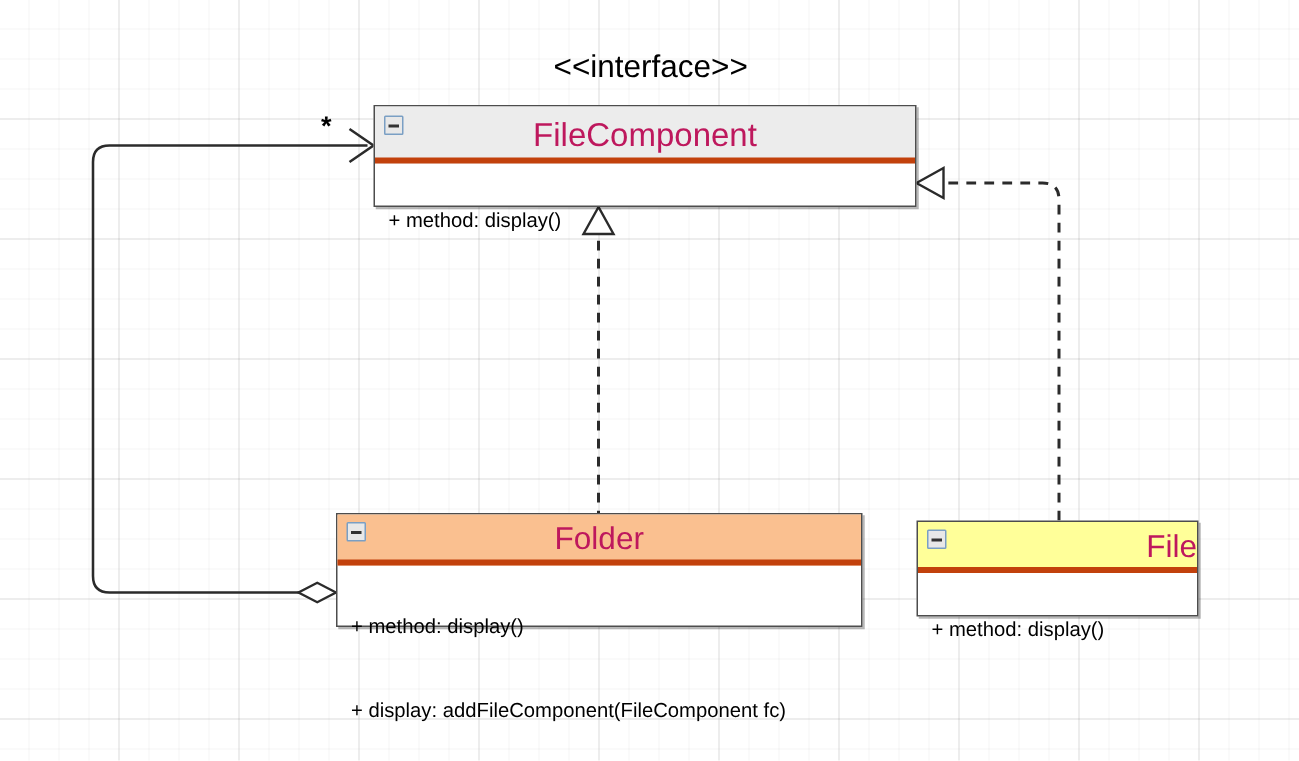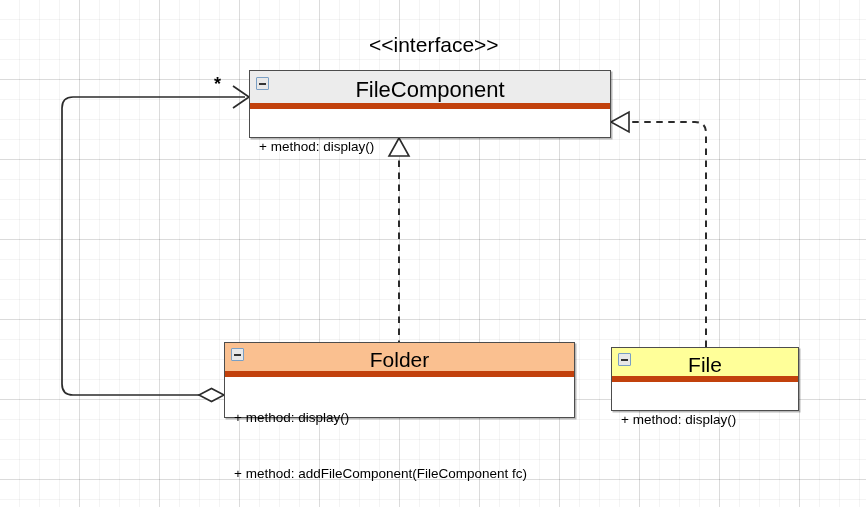--- a/index.html
+++ b/index.html
@@ -38,23 +38,23 @@
   .uml-class {
     position: absolute;
     box-sizing: border-box;
     border: 1px solid #4d4d4d;
     background: #ffffff;
     box-shadow: 1.5px 1.5px 0 rgba(0,0,0,0.28);
   }
   .uml-header {
     position: relative;
     box-sizing: border-box;
-    border-bottom: 6px solid #c2410c;
+    border-bottom: 4px solid #c2410c;
     text-align: center;
-    color: #000000;
+    color: #be185d;
     font-weight: normal;
     white-space: nowrap;
     overflow: hidden;
   }
   .uml-compartment {
     box-sizing: border-box;
     color: #000000;
   }
   .uml-member {
     white-space: nowrap;
@@ -130,20 +130,21 @@
     left: 611px;
     top: 347px;
     width: 188px;
     height: 64px;
   }
   #box-file .uml-header {
     height: 34px;
     line-height: 34px;
     background: #ffff99;
     font-size: 21px;
+    text-align: right;
   }
   #box-file .uml-compartment {
     height: 28px;
   }
   #box-file .uml-member {
     padding: 6px 0 0 9px;
     font-size: 13.5px;
   }
 
   
@@ -205,21 +206,21 @@
     </div>
   </div>
 
   <div class="uml-class" id="box-folder">
     <div class="uml-header">
       <span class="collapse-icon" style="left:6px; top:5px;"></span>
       <span>Folder</span>
     </div>
     <div class="uml-compartment">
       <div class="uml-member m1">+ method: display()</div>
-      <div class="uml-member m2">+ method: addFileComponent(FileComponent fc)</div>
+      <div class="uml-member m2">+ display: addFileComponent(FileComponent fc)</div>
     </div>
   </div>
 
   <div class="uml-class" id="box-file">
     <div class="uml-header">
       <span class="collapse-icon" style="left:6px; top:5px;"></span>
       <span>File</span>
     </div>
     <div class="uml-compartment">
       <div class="uml-member">+ method: display()</div>

